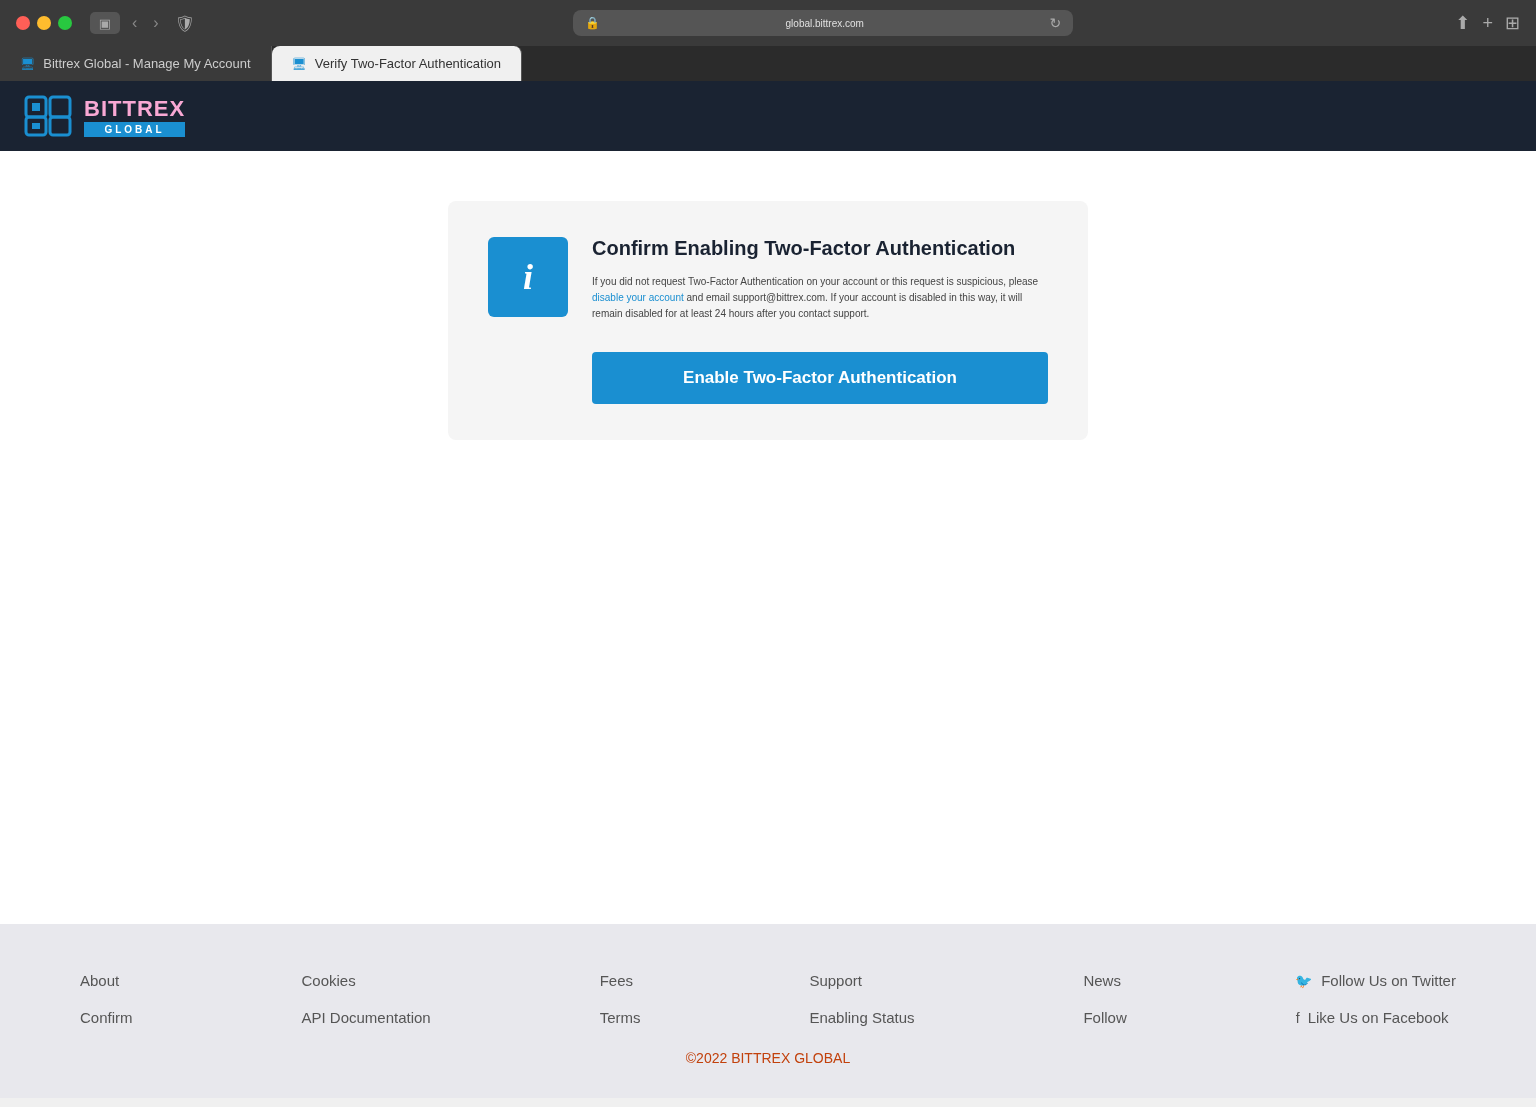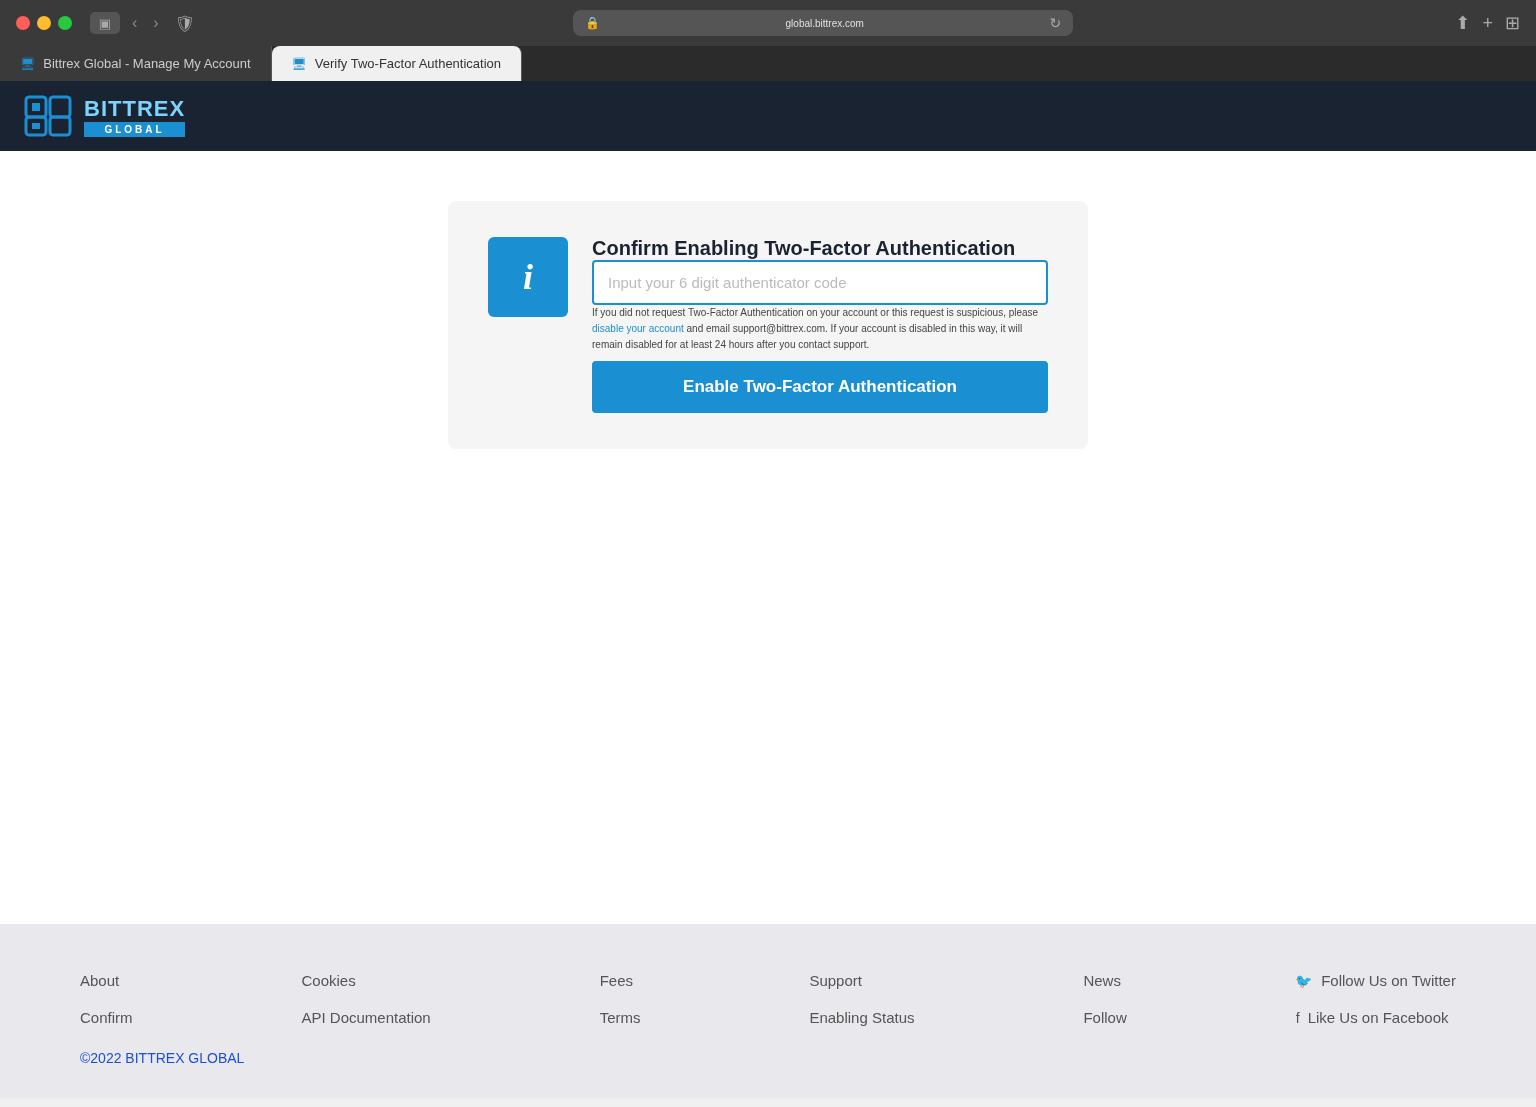--- a/index.html
+++ b/index.html
@@ -32,44 +32,44 @@
     .tab-icon { font-size: 12px; color: #1a8fd1; }
 
     
     .app-wrapper { background: #f0f0f0; height: calc(1107px - 90px); display: flex; flex-direction: column; }
 
     
     .nav-header { background: #1a2332; padding: 14px 24px; display: flex; align-items: center; }
     .logo-wrap { display: flex; align-items: center; gap: 12px; }
     .logo-icon { width: 48px; height: 42px; }
     .logo-text-wrap { display: flex; flex-direction: column; }
-    .logo-text-bittrex { color: #7dd3fc; font-size: 22px; font-weight: 700; letter-spacing: 1px; }
+    .logo-text-bittrex { color: #f9a8d4; font-size: 22px; font-weight: 700; letter-spacing: 1px; }
     .logo-text-global { background: #1a8fd1; color: white; font-size: 10px; font-weight: 700; letter-spacing: 3px; padding: 2px 8px; text-align: center; }
 
     
     .main-content { flex: 1; background: white; display: flex; flex-direction: column; align-items: center; padding-top: 50px; }
     .confirm-card { background: #f5f5f5; border-radius: 8px; padding: 36px 40px; display: flex; gap: 24px; width: 640px; }
     .info-icon-box { background: #1a8fd1; border-radius: 6px; width: 80px; height: 80px; min-width: 80px; display: flex; align-items: center; justify-content: center; }
     .info-i { color: white; font-size: 36px; font-weight: 700; font-style: italic; font-family: Georgia, serif; }
-    .card-right { display: flex; flex-direction: column; flex: 1; }
+    .card-right { display: flex; flex-direction: column; gap: 14px; flex: 1; }
     .card-title { font-size: 20px; font-weight: 700; color: #1a2332; }
     .auth-input { width: 100%; padding: 12px 14px; border: 2px solid #1a8fd1; border-radius: 4px; font-size: 15px; color: #999; outline: none; background: white; }
     .auth-input::placeholder { color: #bbb; }
     .card-desc { font-size: 10px; color: #444; line-height: 1.6; }
     .disable-link { color: #1a8fd1; text-decoration: none; }
-    .enable-btn { background: #1a8fd1; color: white; border: none; border-radius: 4px; padding: 16px 24px; font-size: 17px; font-weight: 700; cursor: pointer; width: 100%; margin-top: 8px; }
+    .enable-btn { background: #1a8fd1; color: white; border: none; border-radius: 4px; padding: 16px 24px; font-size: 17px; font-weight: 700; cursor: pointer; width: 100%; margin-top: 16px; }
 
     
     .footer { background: #e8e8ed; padding: 48px 80px 32px; }
     .footer-links { display: flex; justify-content: space-between; margin-bottom: 20px; }
     .footer-col { display: flex; flex-direction: column; gap: 20px; }
     .footer-link { color: #555; font-size: 15px; text-decoration: none; cursor: pointer; }
     .footer-social-link { display: flex; align-items: center; gap: 8px; color: #555; font-size: 15px; text-decoration: none; cursor: pointer; }
     .social-icon { font-size: 14px; color: #555; }
-    .footer-copy { text-align: left; color: #1d4ed8; font-size: 14px; margin-top: 24px; }
+    .footer-copy { text-align: center; color: #c2410c; font-size: 14px; margin-top: 24px; }
   </style>
 </head>
 <body>
 
 <div class="browser-chrome">
   <div class="title-bar">
     <div class="traffic-lights">
       <div class="tl tl-red"></div>
       <div class="tl tl-yellow"></div>
       <div class="tl tl-green"></div>
@@ -124,21 +124,20 @@
     </div>
   </div>
 
   <div class="main-content">
     <div class="confirm-card">
       <div class="info-icon-box">
         <span class="info-i">i</span>
       </div>
       <div class="card-right">
         <h2 class="card-title">Confirm Enabling Two-Factor Authentication</h2>
-        <input class="auth-input" type="text" placeholder="Input your 6 digit authenticator code" style="">
         <p class="card-desc">
           <span>If you did not request Two-Factor Authentication on your account or this request is suspicious, please </span><a class="disable-link">disable your account</a><span> and email support@bittrex.com. If your account is disabled in this way, it will remain disabled for at least 24 hours after you contact support.</span>
         </p>
         <button class="enable-btn">Enable Two-Factor Authentication</button>
       </div>
     </div>
   </div>
 
   <div class="footer">
     <div class="footer-links">

